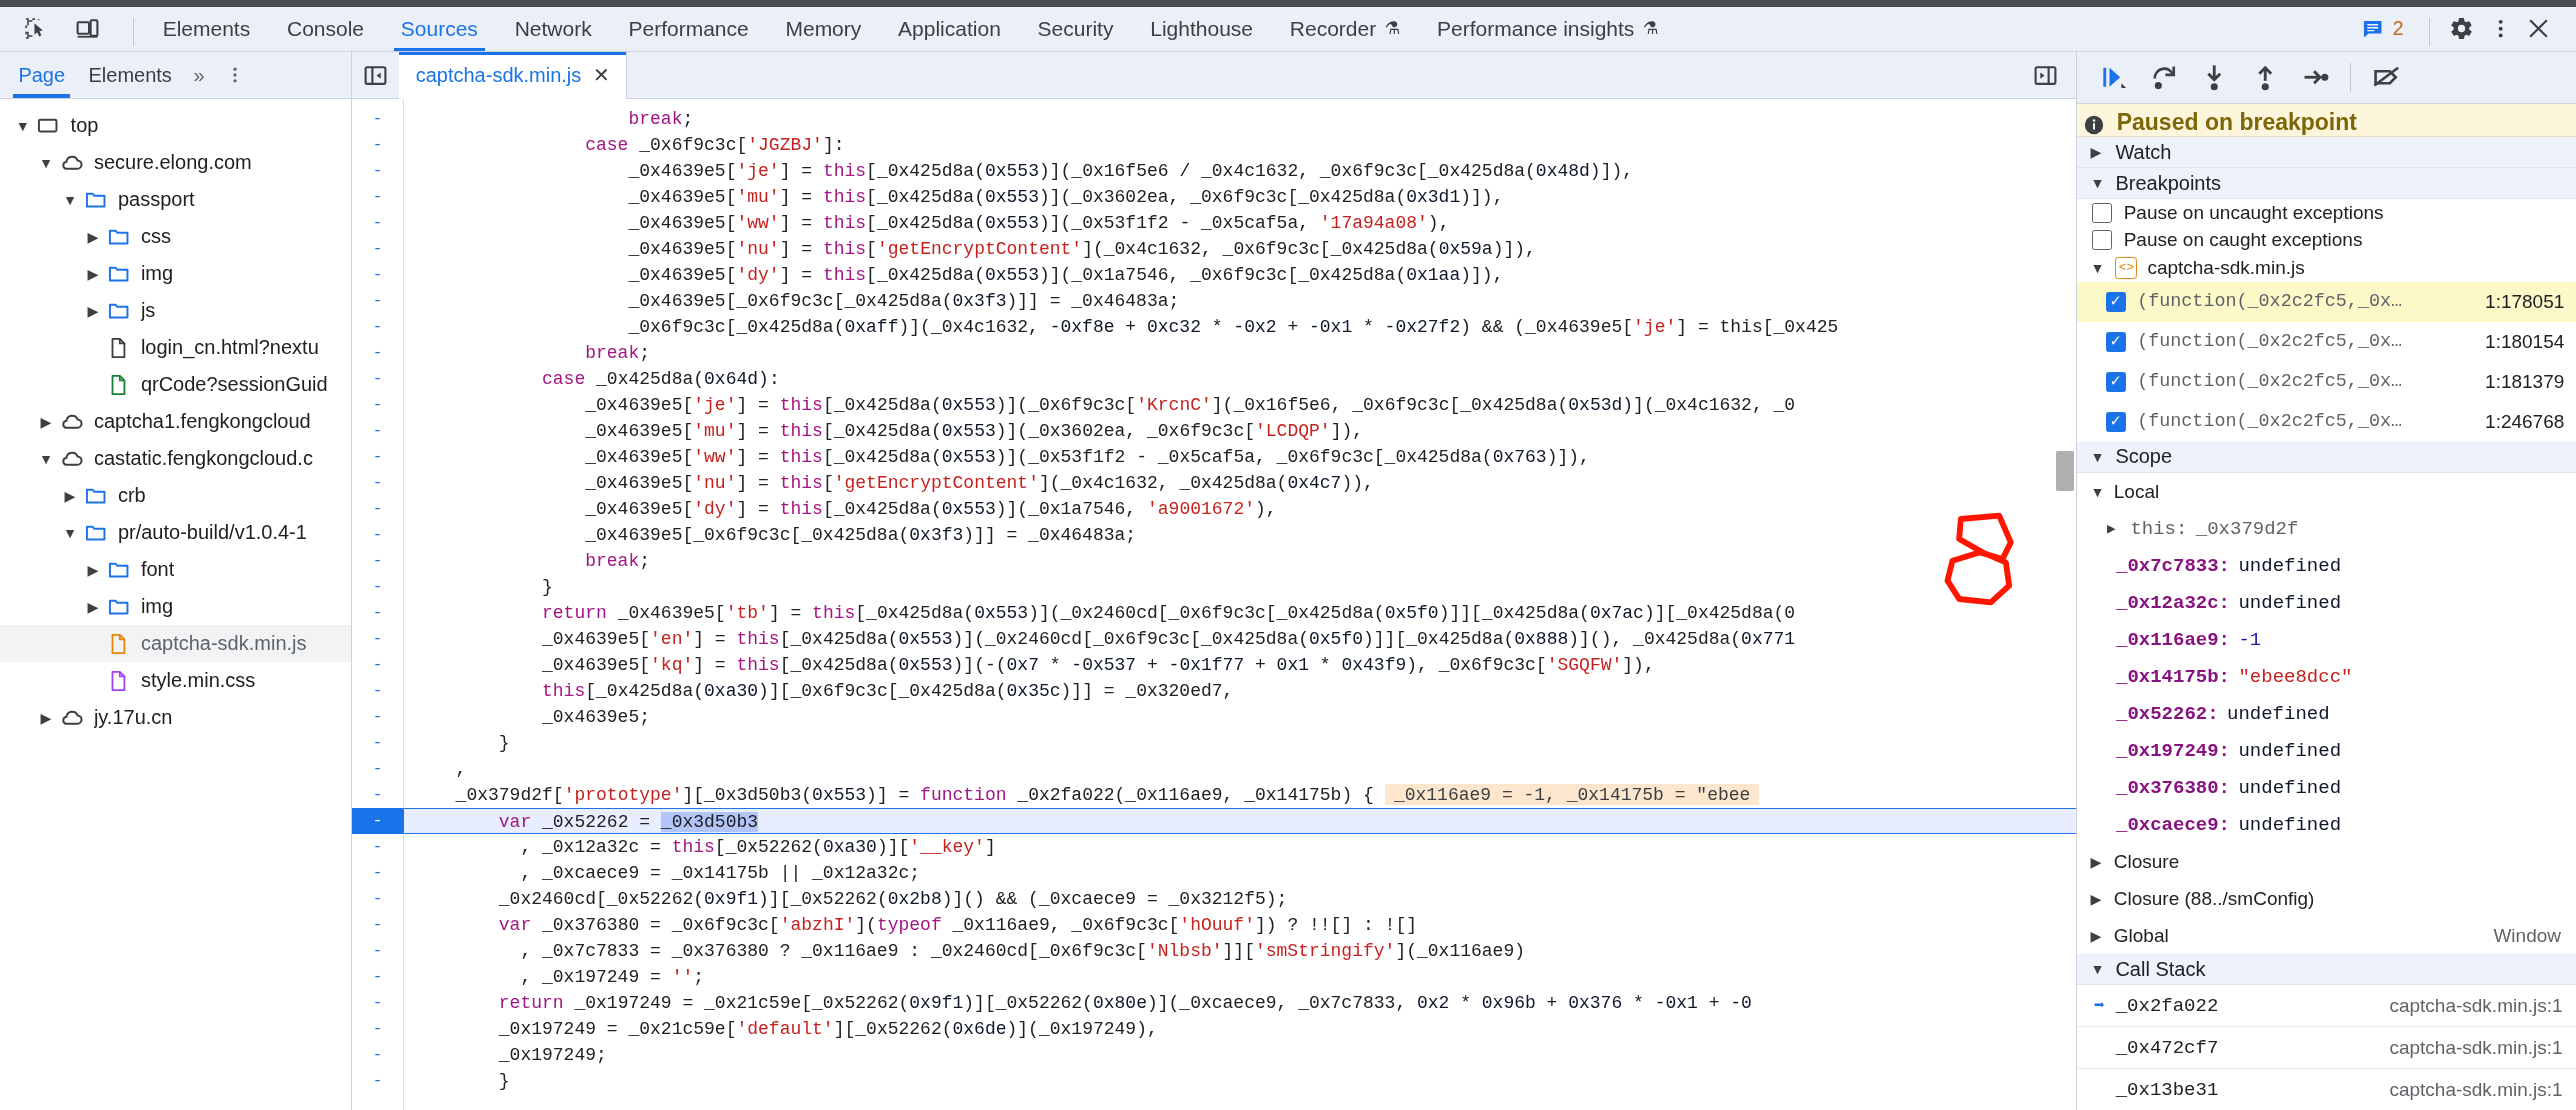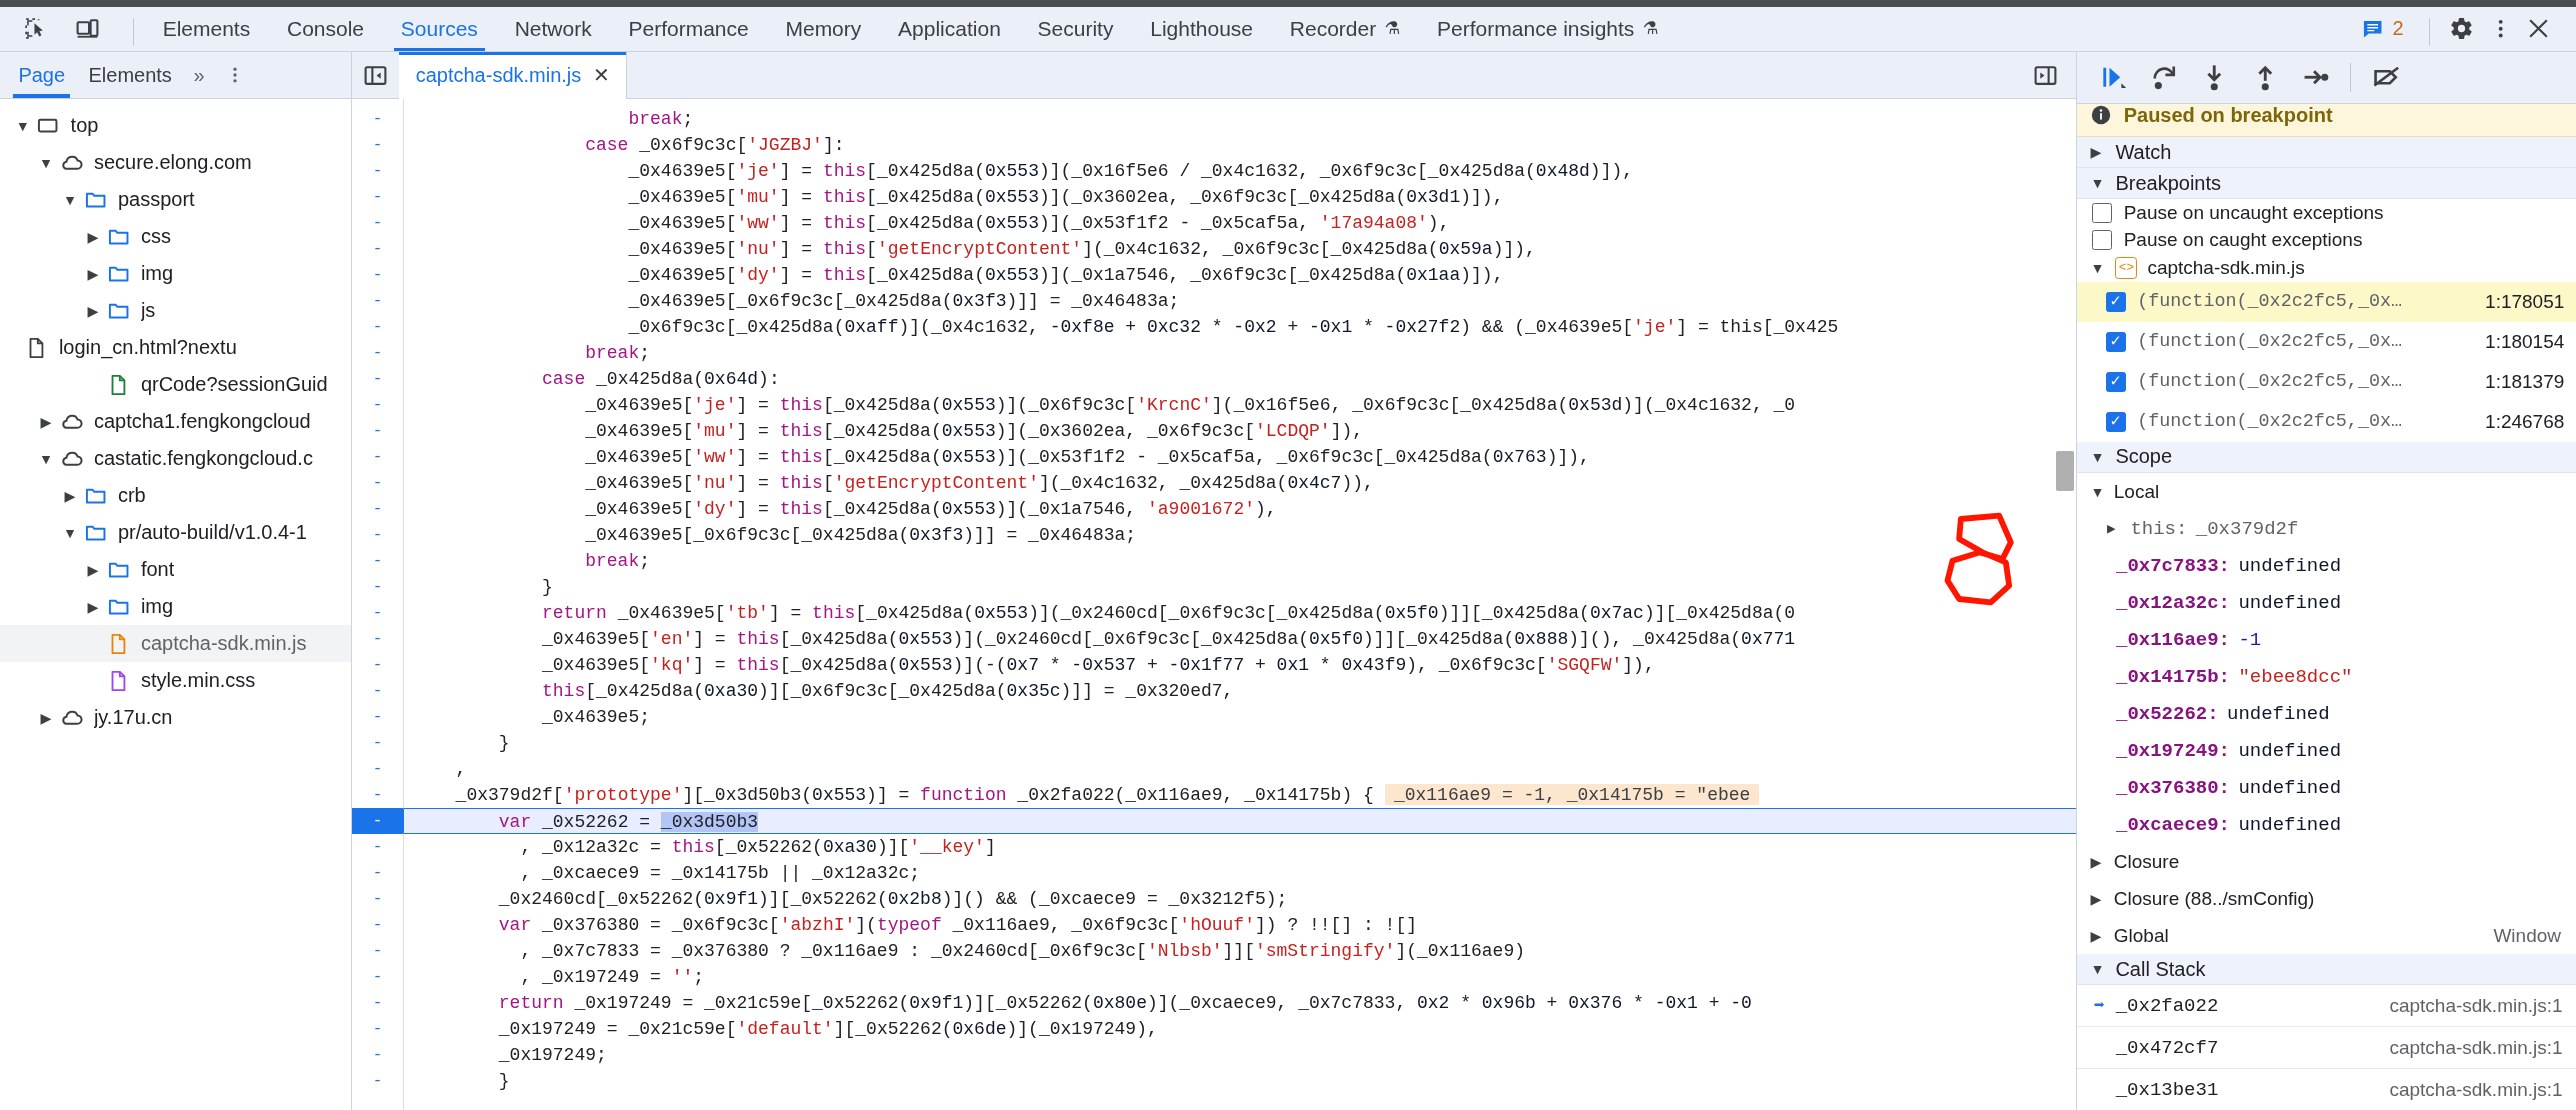--- a/index.html
+++ b/index.html
@@ -130,22 +130,22 @@
 
   
   .dbg { width: 499px; flex:0 0 499px; display:flex; flex-direction:column; background:#fff; }
   .dbg-toolbar {
     height: 52px; flex:0 0 52px; background:#ebeff7; display:flex; align-items:center;
     gap: 3.3px; padding-left: 13.4px; border-bottom:0.8px solid #cdd3de;
   }
   .dbg-btn { width:47px;height:42px;display:flex;align-items:center;justify-content:center;cursor:pointer;border-radius:2.5px;}
   .dbg-sep{ width:0.8px;height:28.5px;background:#bfc6d4;margin:0 8.4px;}
   .paused-banner{
-    background:#fdf6dd; height:45px; display:flex;align-items:flex-start; gap:11.7px;
-    padding-left: 13px; font-size:20px; font-weight:bold; color:#7d6608;
+    background:#fdf6dd; height:45px; display:flex;align-items:flex-end; gap:11.7px;
+    padding-left: 6px; font-size:23px; font-weight:bold; color:#7d6608;
     border-bottom:0.8px solid #e5e0c4;
   }
   .sect-head{
     height:42px; display:flex;align-items:center; gap:10px; padding-left:13.4px;
     background:#eef2fb; font-size:20px; color:#202124; cursor:pointer;
     border-bottom:0.8px solid #dde3ef;
   }
   .tri { font-size:14.2px; color:#3c4043; width:15px; display:inline-block;}
   .chk-row{
     height:37px; display:flex;align-items:center; gap:11.7px; padding-left:15px;
@@ -341,21 +341,21 @@
           </div>
           <div class="trow" style="padding-left: 82px;">
             <span class="tw arrow">▶</span>
             <span class="ticon">
               <svg width="23.4" height="23.4" viewBox="0 0 24 24">
                 <path d="M3 6h6l1.6 2H21v11H3z" stroke="#1a73e8" stroke-width="2" fill="none" stroke-linejoin="round"></path>
               </svg>
             </span>
             <span class="tlabel">js</span>
           </div>
-          <div class="trow" style="">
+          <div class="trow" style="padding-left: 82px;">
             <span class="tw arrow"></span>
             <span class="ticon">
               <svg width="22" height="22" viewBox="0 0 24 24">
                 <path d="M6 2h8l5 5v15H6z" stroke="#3c4043" stroke-width="2" fill="none" stroke-linejoin="round"></path>
                 <path d="M14 2v5h5" stroke="#3c4043" stroke-width="2" fill="none"></path>
               </svg>
             </span>
             <span class="tlabel">login_cn.html?nextu</span>
           </div>
           <div class="trow" style="padding-left: 82px;">

